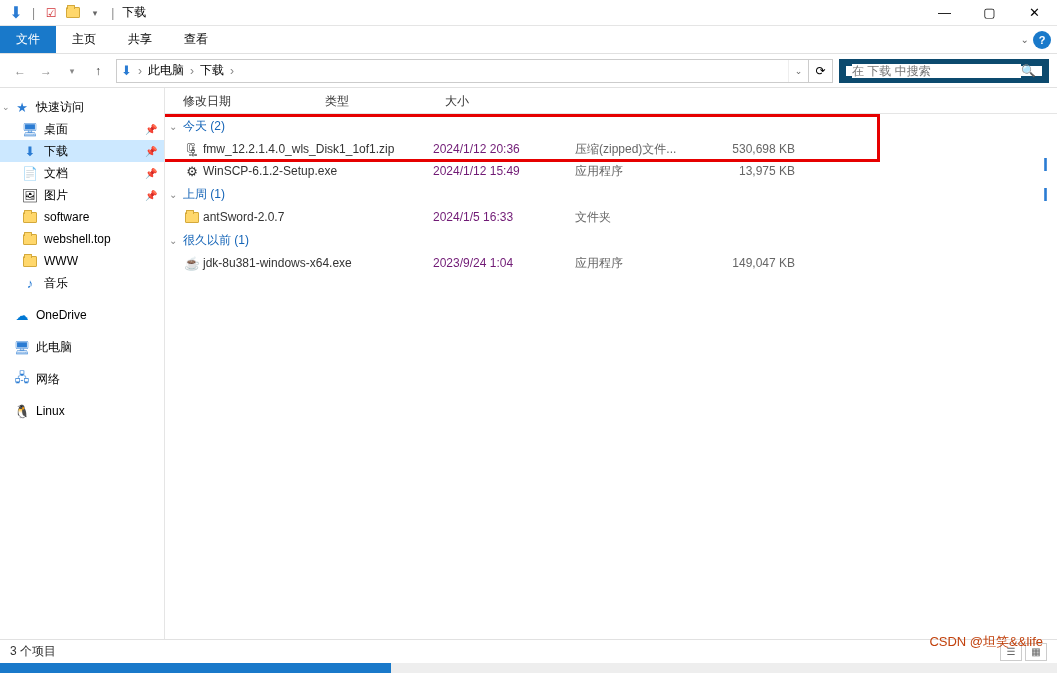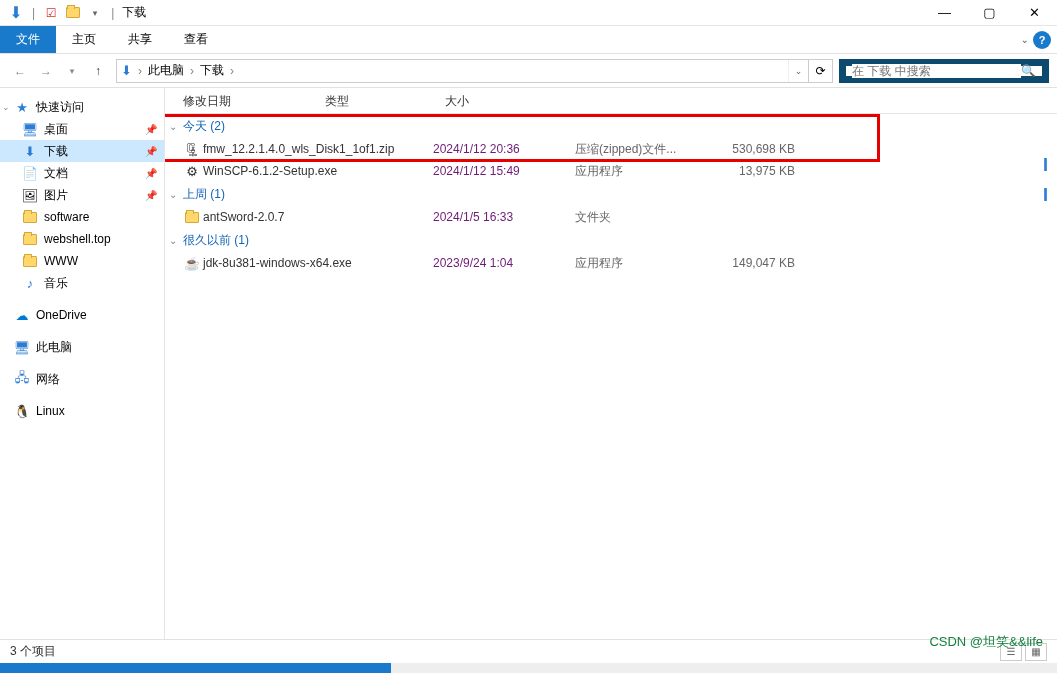--- a/index.html
+++ b/index.html
@@ -72,21 +72,21 @@
     
     
     .statusbar { height: 24px; border-top: 1px solid #e1e1e1; display: flex; align-items: center; padding: 0 10px; font-size: 12px; color: #333; }
     .status-spacer { flex: 1; }
     .view-btn { width: 22px; height: 18px; border: 1px solid #ccc; margin-left: 3px; display:flex; align-items:center; justify-content:center; font-size:10px; color:#666;}
     
     
     .progress-strip { height: 10px; background: #eee; display: flex; }
     .progress-fill { width: 37%; background: #1979ca; }
     
-    .watermark { position: absolute; bottom: 22px; right: 14px; color: #15803d; font-size: 13px; }
+    .watermark { position: absolute; bottom: 22px; right: 14px; color: #c2410c; font-size: 13px; }
     .edge-strip { position: absolute; right: 0; top: 150px; width: 14px; height: 60px; display:flex; flex-direction:column; justify-content:space-around; color:#2b7cd3; font-size:18px; font-weight:bold;}
     
     
     .i-folder { width:14px; height:11px; background:#ffd76b; border:1px solid #d4a93b; border-radius:1px; position:relative; }
     .i-folder::before { content:''; position:absolute; top:-3px; left:0; width:6px; height:3px; background:#ffd76b; border:1px solid #d4a93b; border-bottom:none; border-radius:1px 1px 0 0;}
     .i-arrow-down { color:#2b7cd3; font-size:16px; }
     .i-star { color:#2b7cd3; }
     .i-desktop { color:#2b7cd3; }
   </style>
 </head>

